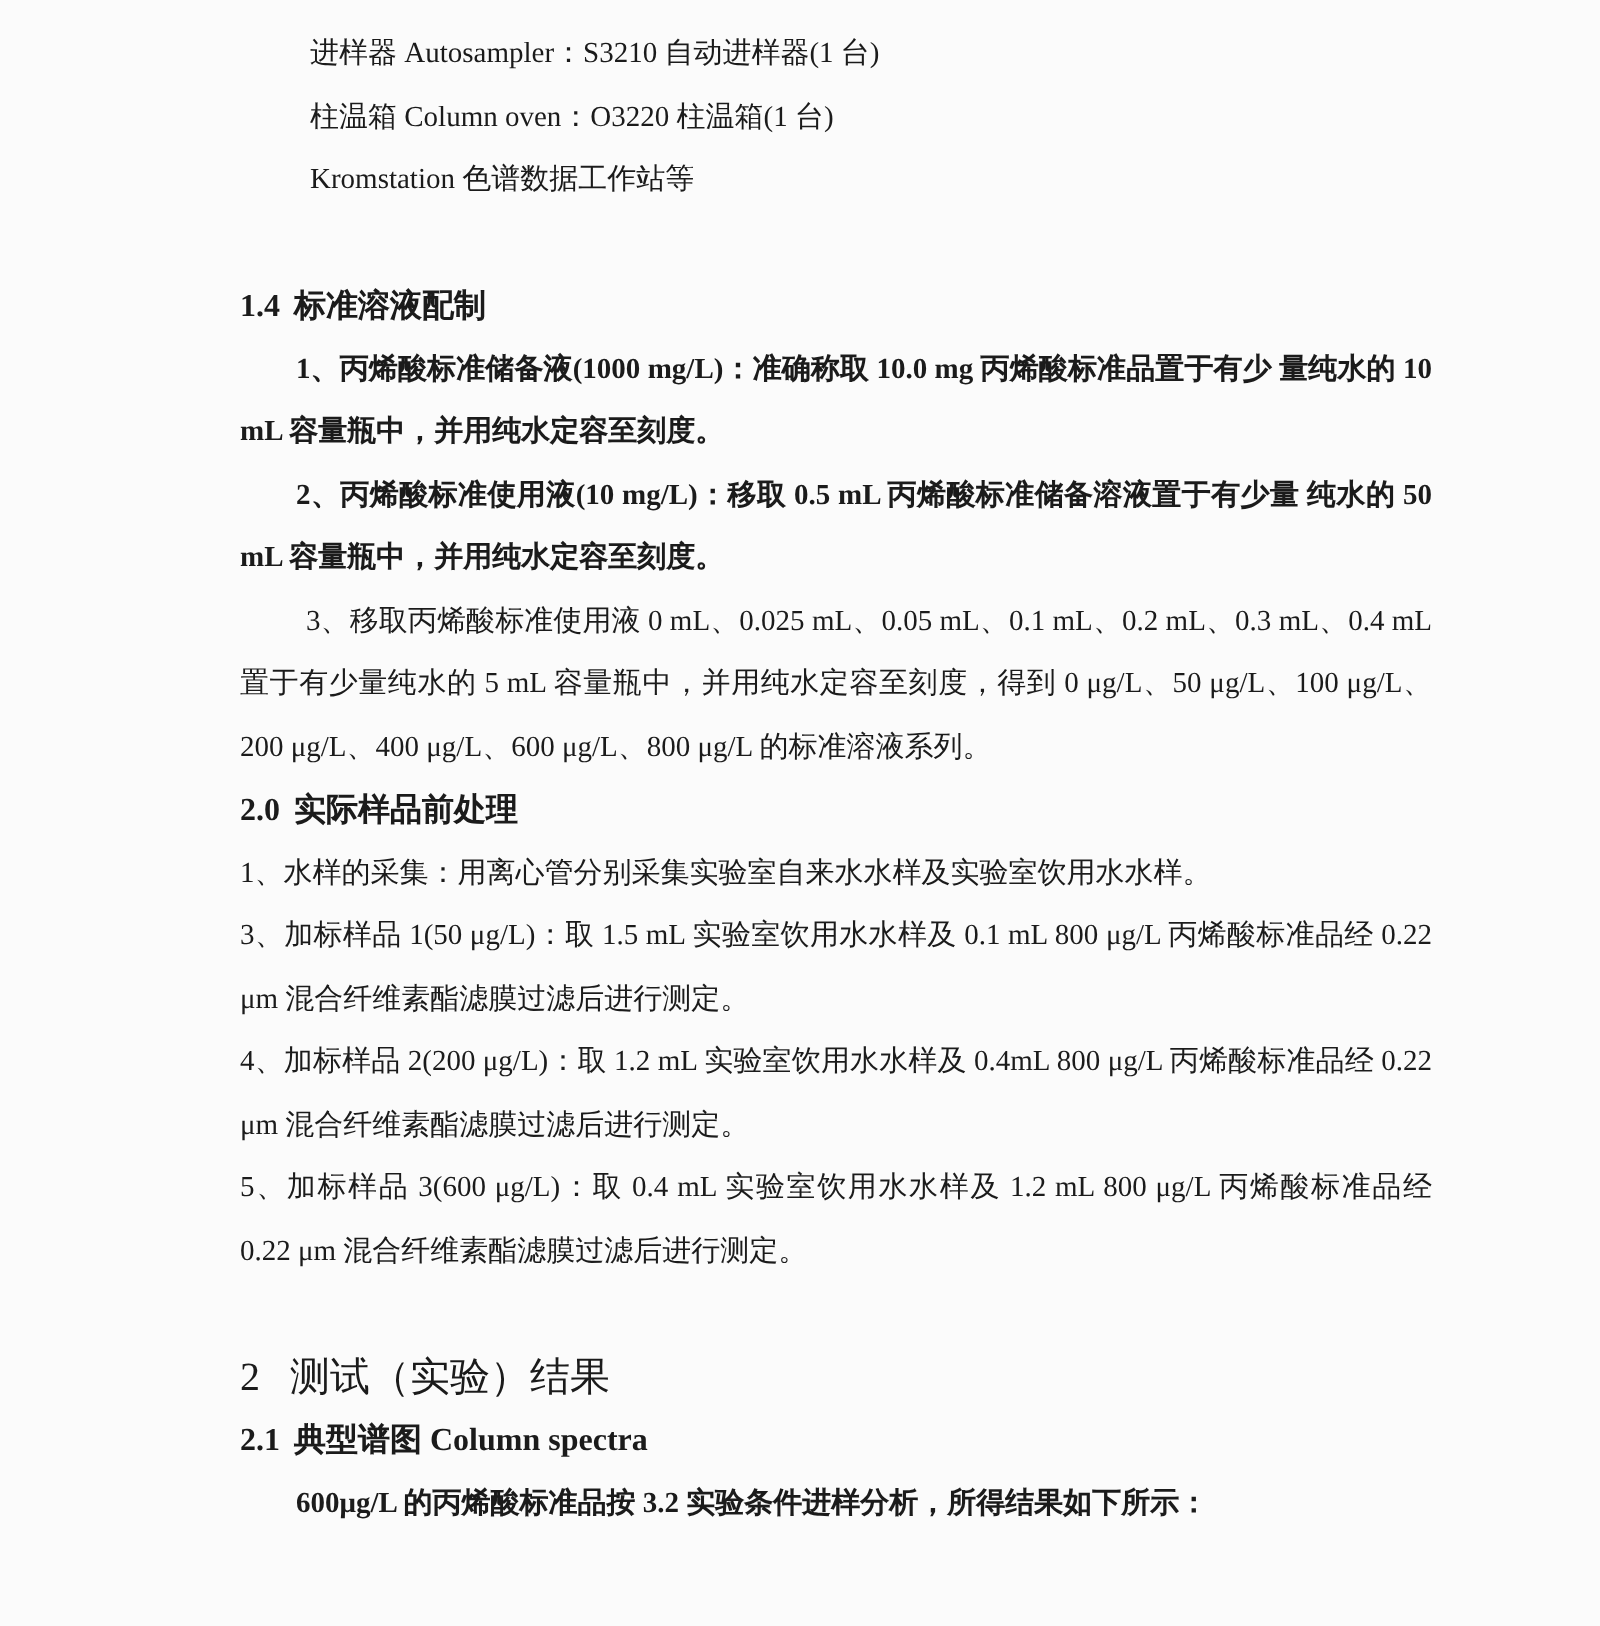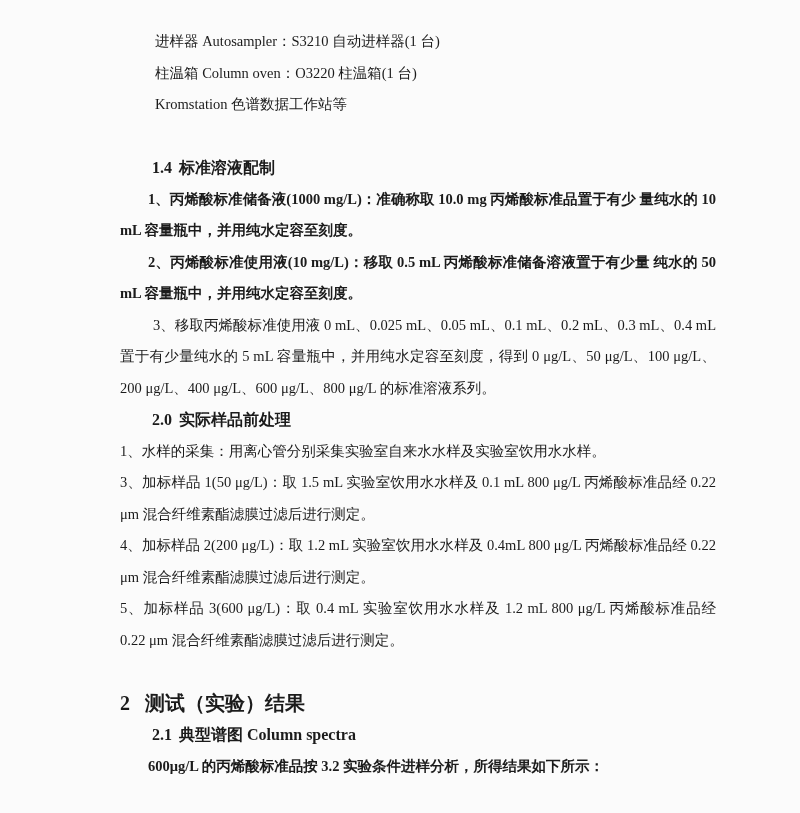--- a/index.html
+++ b/index.html
@@ -6,47 +6,47 @@
   body {
     width: 800px; height: 813px;
     background: #fbfbfb;
     color: #1b1b1b;
     font-family: "Liberation Serif", "DejaVu Serif", serif;
     overflow: hidden;
   }
   .page {
     box-sizing: border-box;
     width: 800px; height: 813px;
-    padding: 26px 84px 0 120px;
+    padding: 12px 84px 0 120px;
   }
   .line, .para, .item, .h-sub, .h-main {
     margin: 0;
     font-size: 14.5px;
     line-height: 31.5px;
     text-align: justify;
   }
   .equip-line {
     padding-left: 35px;
     text-align: left;
     white-space: nowrap;
   }
   .h-sub {
     font-size: 16px;
     font-weight: bold;
     text-align: left;
     white-space: nowrap;
   }
   .h-main {
     font-size: 20px;
-    font-weight: bold;
+    font-weight: normal;
     text-align: left;
     white-space: nowrap;
   }
   .gap-before { margin-top: 31.5px; }
-  .num { margin-right: 7px; margin-left: 32px; }
+  .num { margin-right: 7px; }
   .num-wide { margin-right: 15px; }
   .indent-28 { text-indent: 28px; font-weight: bold; }
   .indent-33 { text-indent: 33px; }
 </style>
 </head>
 <body>
 
 <div class="page">
 
   <div>

